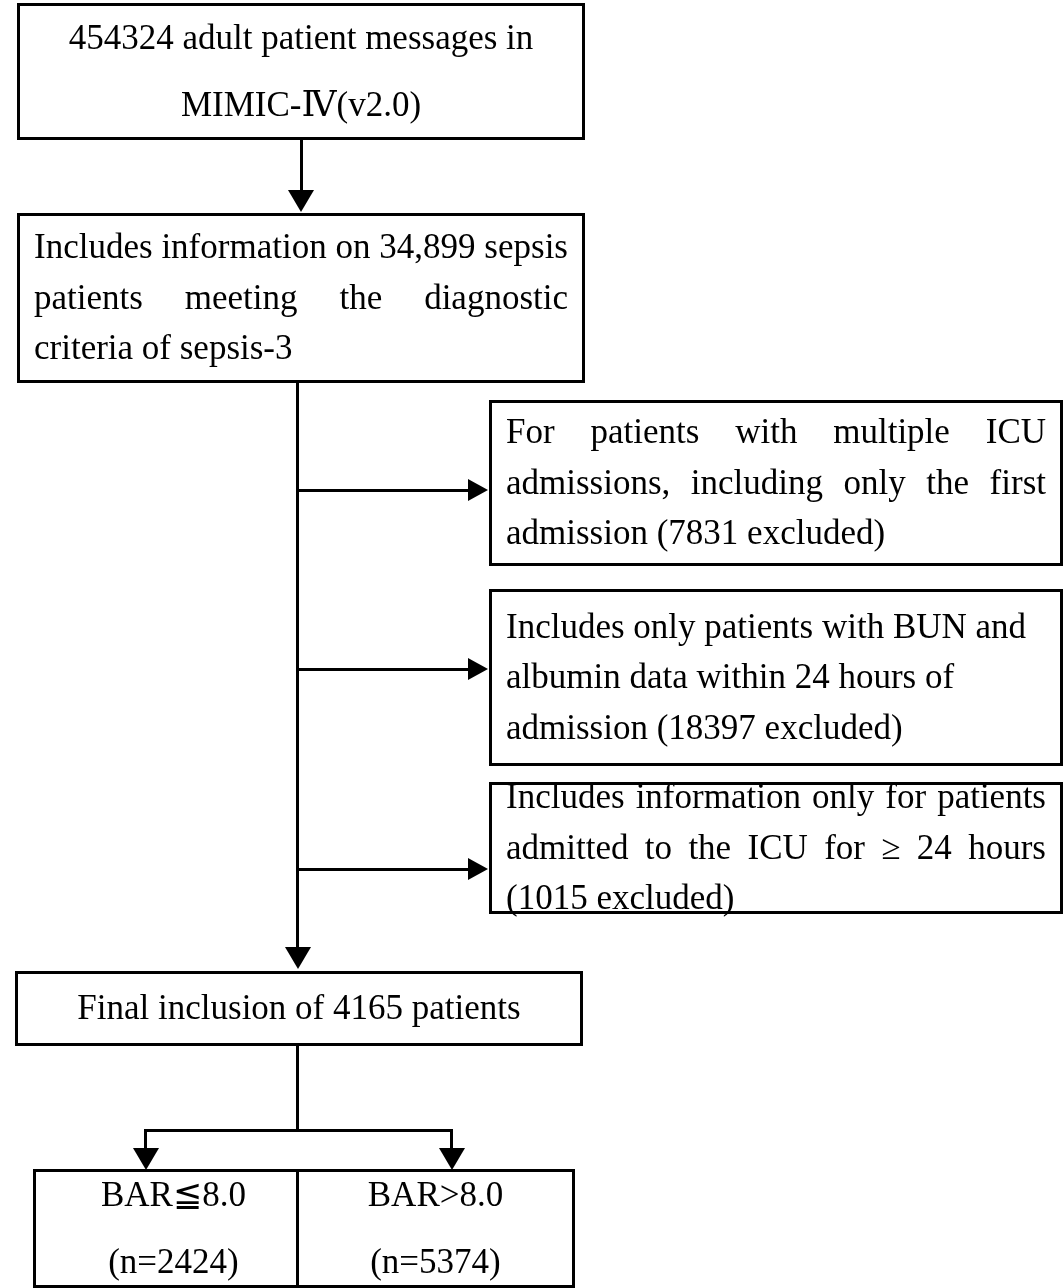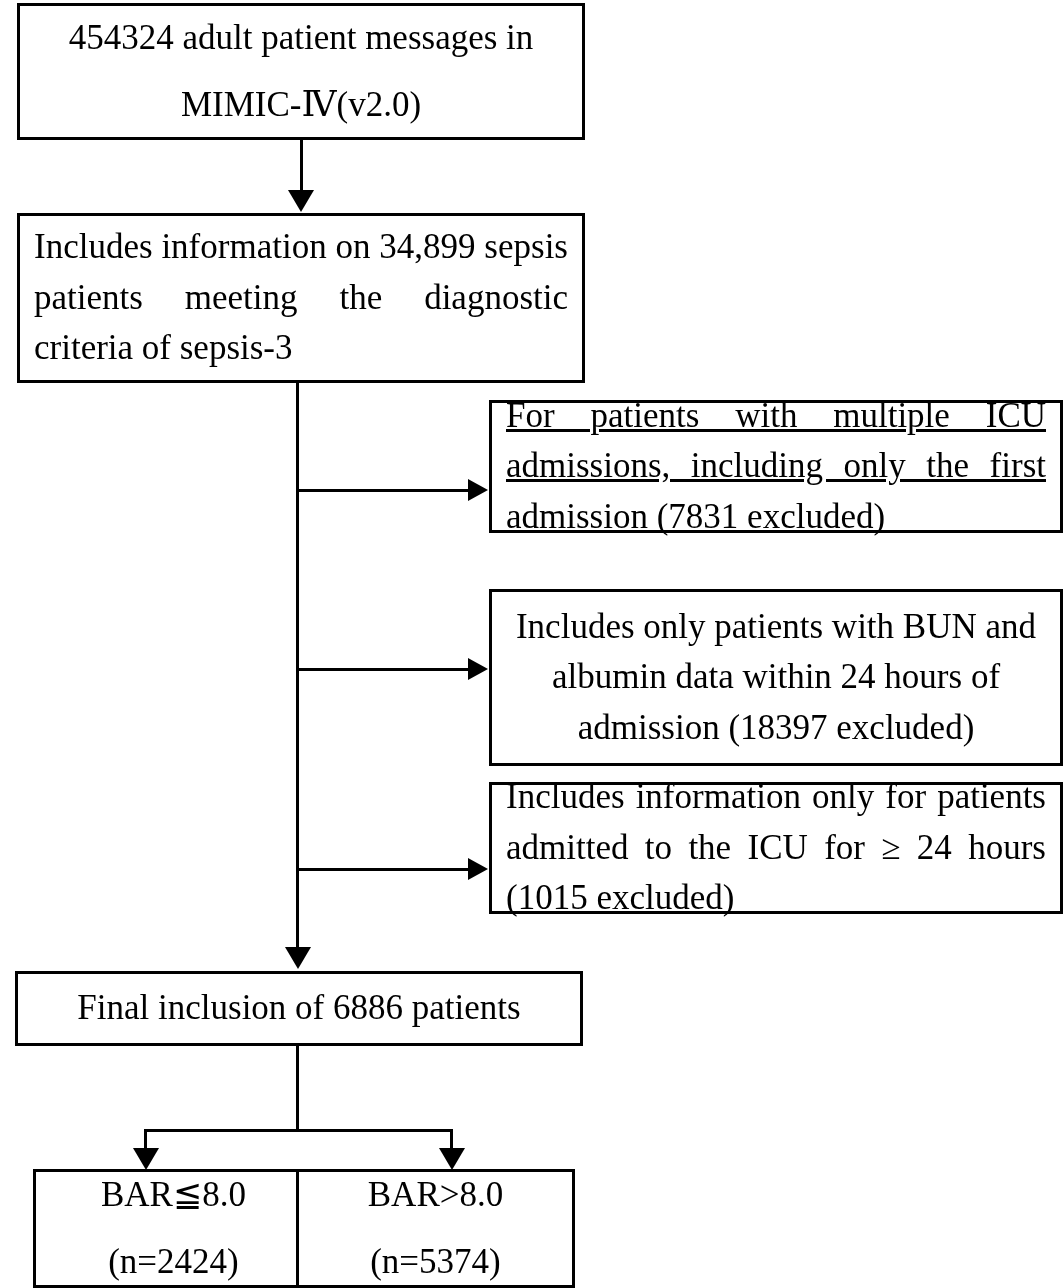--- a/index.html
+++ b/index.html
@@ -39,21 +39,21 @@
     text-align: justify;
     text-align-last: left;
     padding: 0 14px;
     hyphens: none;
   }
   .center .txt {
     text-align: center;
     padding: 0 10px;
   }
   .left .txt {
-    text-align: center;
+    text-align: left;
     padding: 0 14px;
   }
 
   
   .vline {
     position: absolute;
     width: 3px;
     background: #000000;
   }
   .hline {
@@ -100,34 +100,34 @@
 
   <div class="hline" style="left:296px; top:489px; width:174px;"></div>
   <div class="arrow-right" style="left:468px; top:479px;"></div>
 
   <div class="hline" style="left:296px; top:668px; width:174px;"></div>
   <div class="arrow-right" style="left:468px; top:658px;"></div>
 
   <div class="hline" style="left:296px; top:868px; width:174px;"></div>
   <div class="arrow-right" style="left:468px; top:858px;"></div>
 
-  <div class="node just" style="left:489px; top:400px; width:574px; height:133px;text-decoration:underline;">
+  <div class="node just" style="left:489px; top:400px; width:574px; height:166px;">
     <span class="txt">For patients with multiple ICU admissions, including only the first admission (7831 excluded)</span>
   </div>
 
   <div class="node left" style="left:489px; top:589px; width:574px; height:177px;">
     <span class="txt">Includes only patients with BUN and albumin data within 24 hours of admission (18397 excluded)</span>
   </div>
 
   <div class="node just" style="left:489px; top:782px; width:574px; height:132px;">
     <span class="txt">Includes information only for patients admitted to the ICU for ≥ 24 hours (1015 excluded)</span>
   </div>
 
   <div class="node center" style="left:15px; top:971px; width:568px; height:75px;">
-    <span class="txt">Final inclusion of 6886 patients</span>
+    <span class="txt">Final inclusion of 4165 patients</span>
   </div>
 
   <div class="vline" style="left:296px; top:1046px; height:86px;"></div>
   <div class="hline" style="left:144px; top:1129px; width:309px;"></div>
 
   <div class="vline" style="left:144px; top:1129px; height:26px;"></div>
   <div class="arrow-down" style="left:133px; top:1148px;"></div>
 
   <div class="vline" style="left:450px; top:1129px; height:26px;"></div>
   <div class="arrow-down" style="left:439px; top:1148px;"></div>

